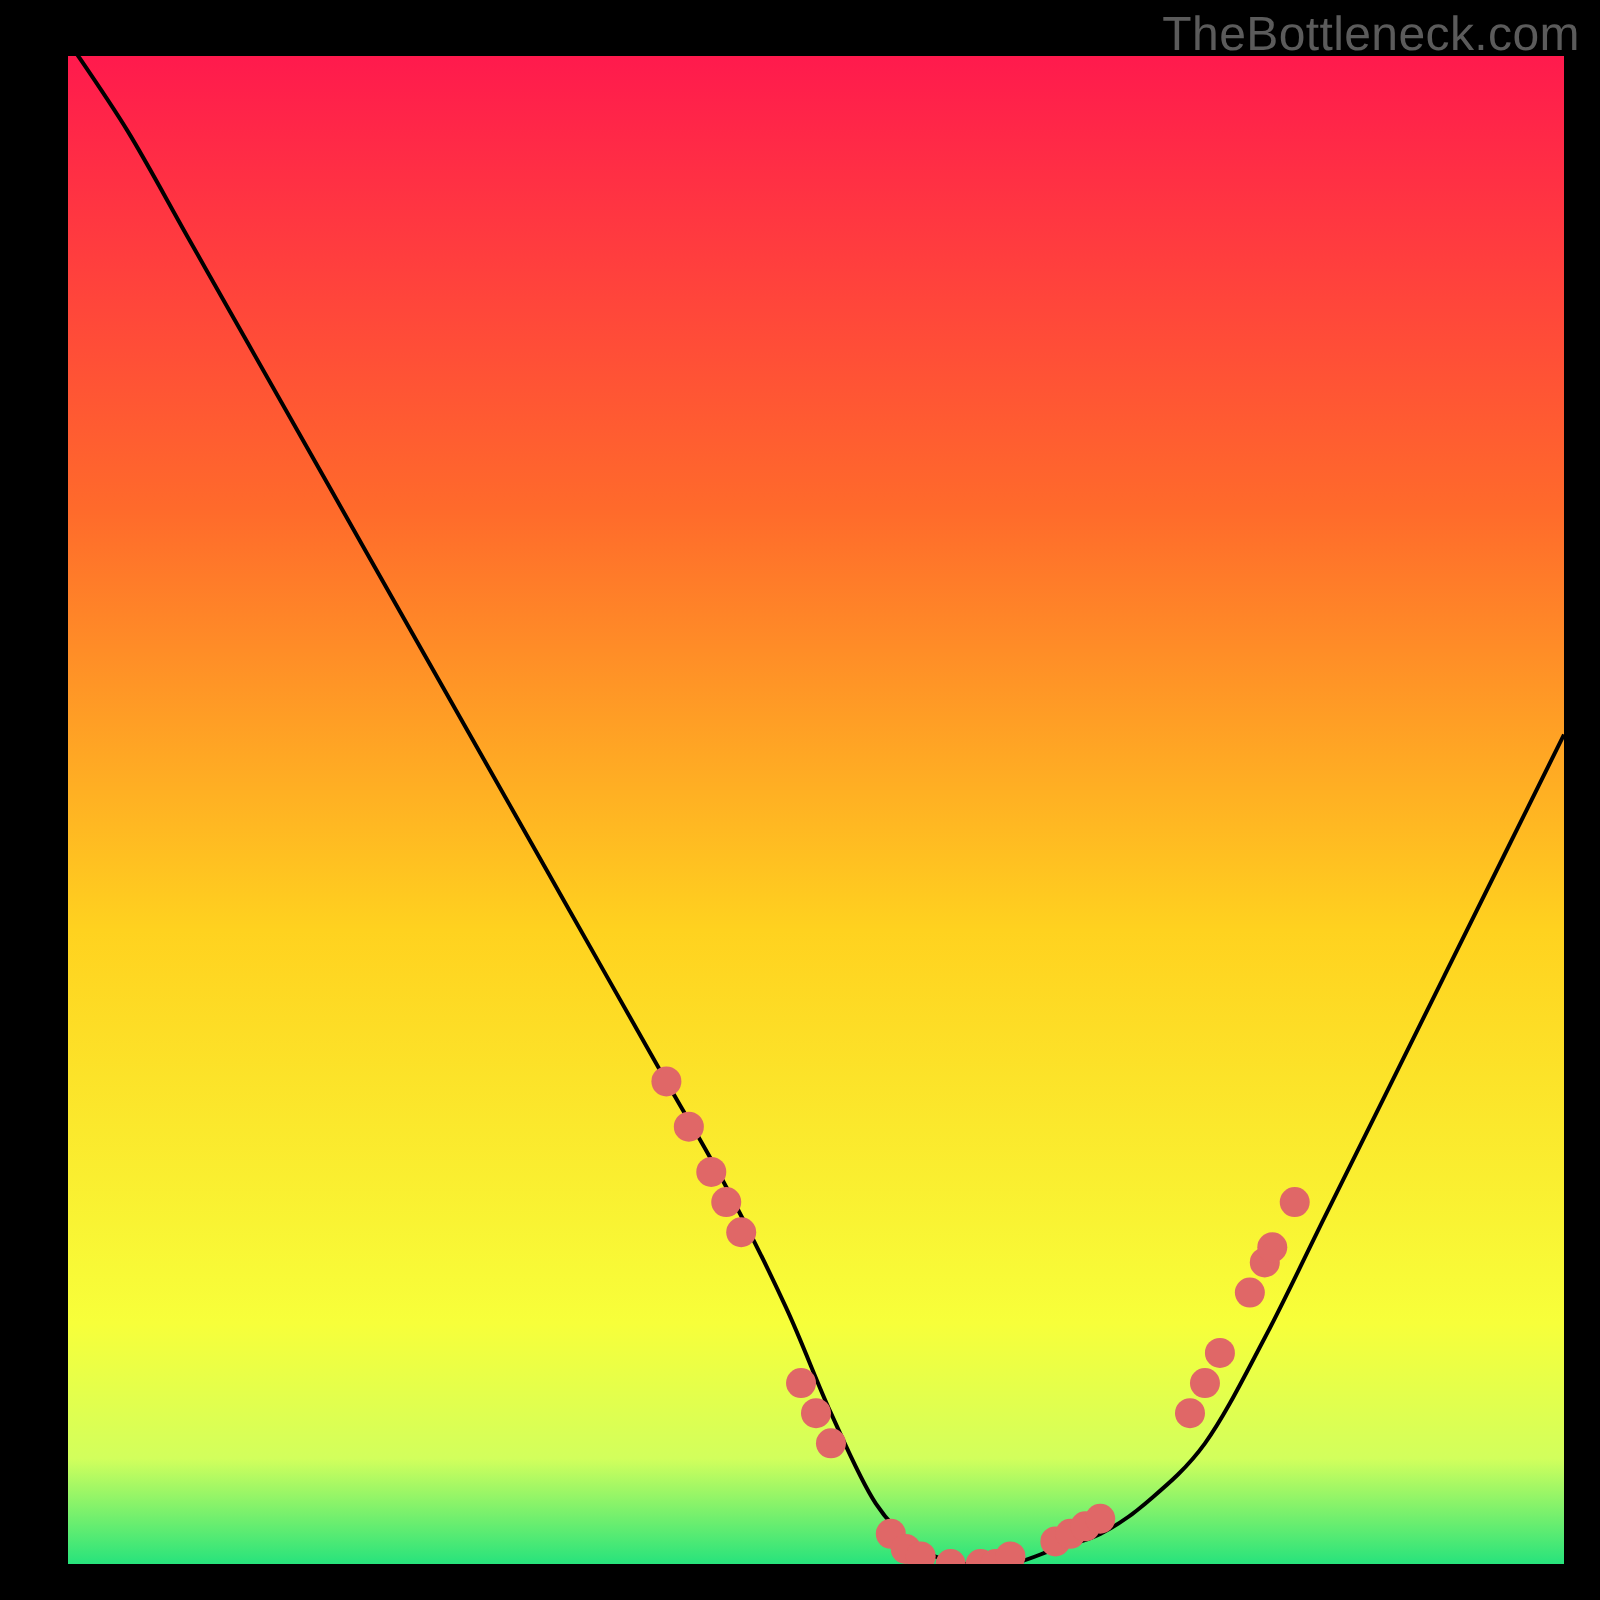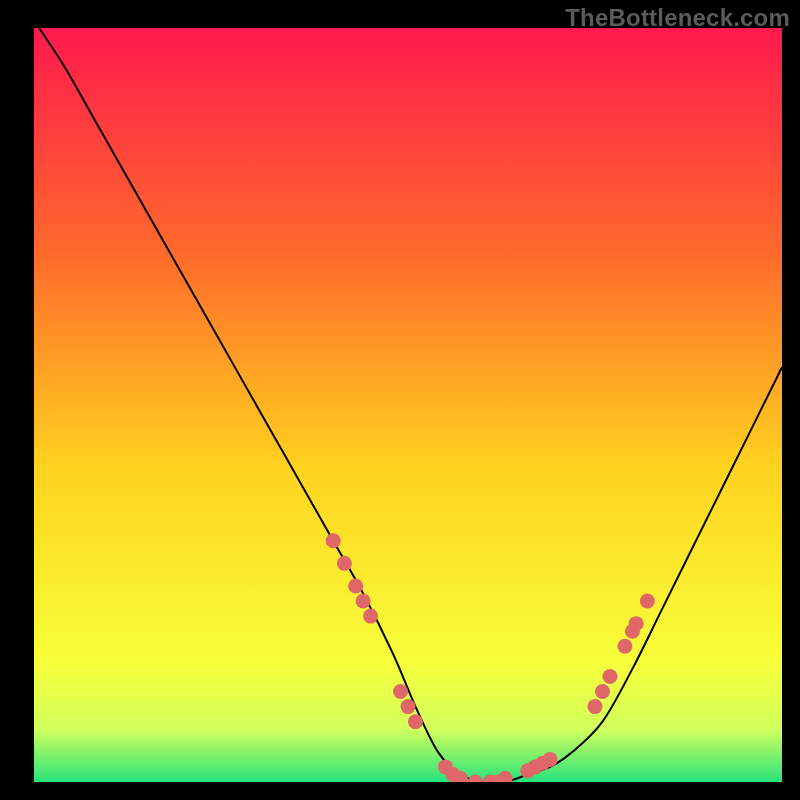--- a/index.html
+++ b/index.html
@@ -14,21 +14,21 @@
   .stage {
     position: relative;
     width: 800px;
     height: 800px;
   }
   .watermark {
     position: absolute;
     top: 4px;
     right: 10px;
     font-size: 24px;
-    font-weight: 700;
+    font-weight: 400;
     color: #5b5b5b;
     letter-spacing: 0.2px;
     z-index: 10;
   }
   svg.plot {
     position: absolute;
     left: 0;
     top: 0;
     width: 800px;
     height: 800px;

